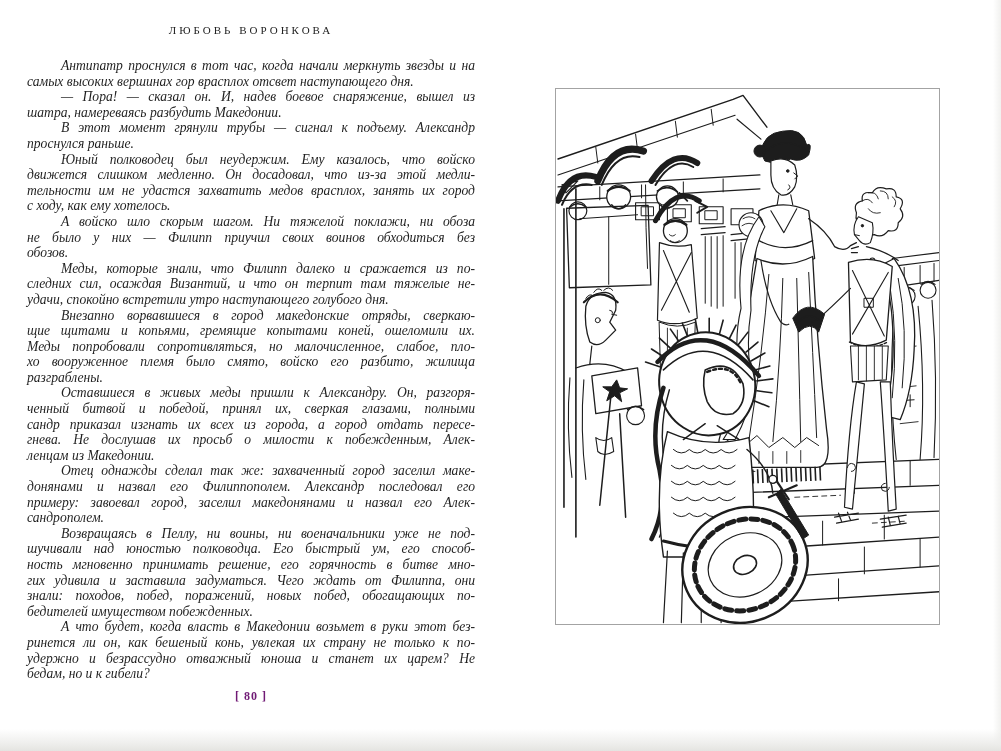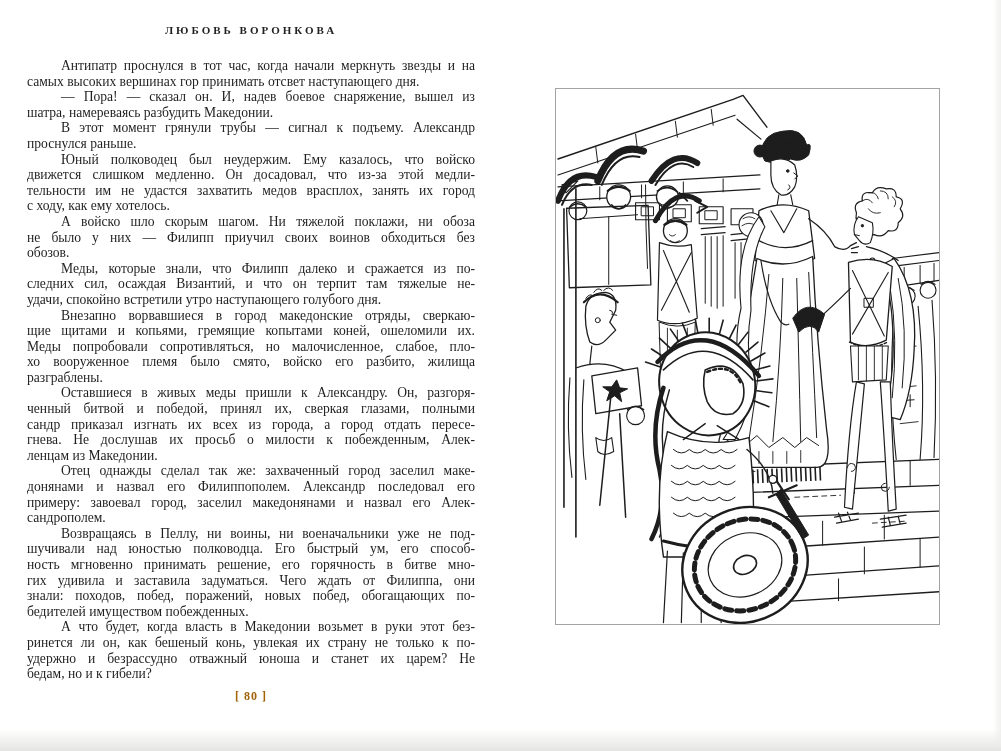--- a/index.html
+++ b/index.html
@@ -16,34 +16,34 @@
     position: absolute; left: 0; bottom: 0; width: 100%; height: 22px;
     background: linear-gradient(to bottom, rgba(255,255,255,0), #ededeb 70%, #e4e4e1);
   }
   .book-edge-right {
     position: absolute; right: 0; top: 0; width: 8px; height: 100%;
     background: linear-gradient(to right, rgba(255,255,255,0), #f1f1ef);
   }
   .running-header {
     position: absolute; left: 27px; top: 24px; width: 448px;
     text-align: center;
-    font-size: 11px; font-weight: 700; letter-spacing: 3px;
+    font-size: 11px; font-weight: 400; letter-spacing: 3px;
     color: #222;
   }
   .text-column {
     position: absolute; left: 27px; top: 58px; width: 448px;
     font-size: 13.6px; line-height: 15.6px;
   }
   .para { }
-  .line { text-align: justify; text-align-last: justify; }
+  .line { text-align: justify; text-align-last: justify; font-style: italic; }
   .line.last { text-align-last: left; }
   .para .line.first { text-indent: 34px; }
   .page-number {
     position: absolute; left: 27px; top: 689px; width: 448px;
-    text-align: center; font-size: 12px; font-weight: 700; color: #a16207;
+    text-align: center; font-size: 12px; font-weight: 700; color: #701a75;
     letter-spacing: 1px;
   }
   .illustration-frame {
     position: absolute; left: 555px; top: 88px; width: 385px; height: 537px;
     border: 1.5px solid #a3a3a3;
     background: #ffffff;
   }
   .illustration-frame svg { display: block; width: 100%; height: 100%; }
   svg * { vector-effect: non-scaling-stroke; }
   .ink { stroke: #1d1d1d; fill: none; stroke-linecap: round; stroke-linejoin: round; }
@@ -51,21 +51,21 @@
   .ink-dark { stroke: #1d1d1d; fill: #1d1d1d; }
 </style>
 </head>
 <body>
 
 <div class="running-header">ЛЮБОВЬ ВОРОНКОВА</div>
 
 <div class="text-column">
   <div class="para">
       <div class="line first">Антипатр проснулся в тот час, когда начали меркнуть звезды и на</div>
-      <div class="line last">самых высоких вершинах гор принимать отсвет наступающего дня.</div>
+      <div class="line last">самых высоких вершинах гор врасплох отсвет наступающего дня.</div>
     </div>
   <div class="para">
       <div class="line first">— Пора! — сказал он. И, надев боевое снаряжение, вышел из</div>
       <div class="line last">шатра, намереваясь разбудить Македонии.</div>
     </div>
   <div class="para">
       <div class="line first">В этот момент грянули трубы — сигнал к подъему. Александр</div>
       <div class="line last">проснулся раньше.</div>
     </div>
   <div class="para">

